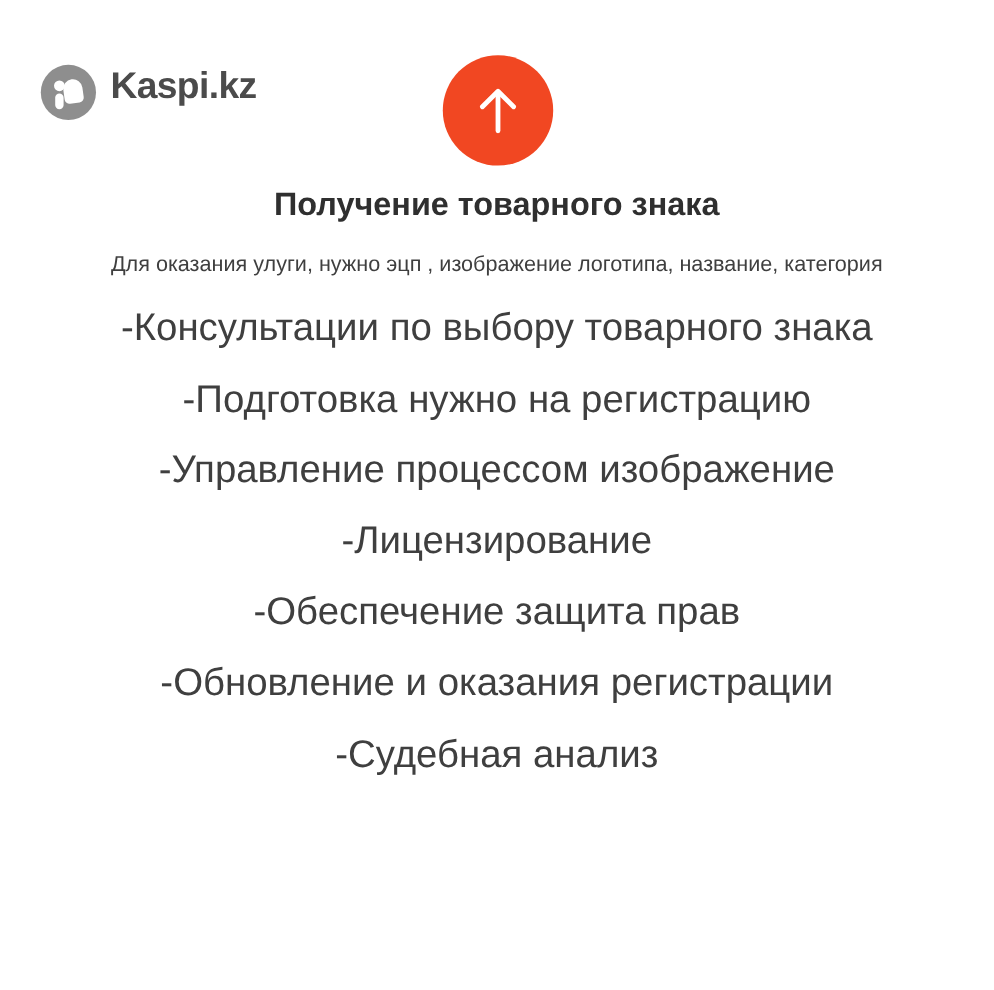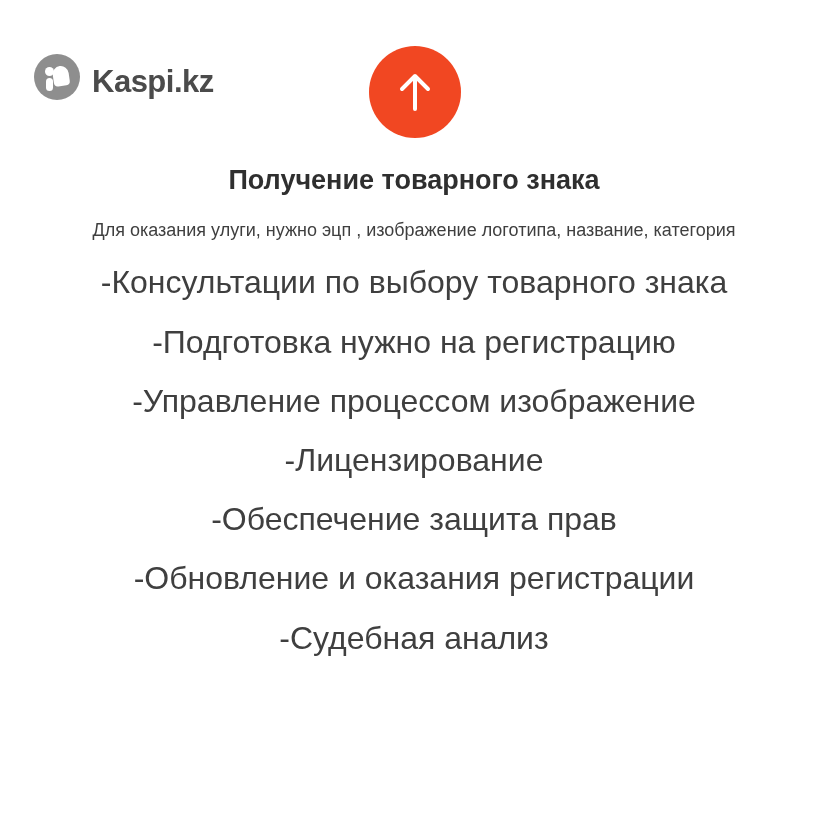--- a/index.html
+++ b/index.html
@@ -27,21 +27,21 @@
     top: 24px;
     left: 0;
     width: 828px;
     height: 96px;
   }
   .brand {
     position: absolute;
     left: 34px;
     top: 30px;
     display: flex;
-    align-items: flex-end;
+    align-items: flex-start;
     gap: 12px;
   }
   .brand-mark {
     width: 46px;
     height: 46px;
     border-radius: 50%;
     background: #8e8e8e;
     position: relative;
     flex: 0 0 auto;
   }
@@ -96,21 +96,21 @@
     align-items: center;
     justify-content: center;
   }
   .scroll-top-btn svg {
     display: block;
   }
 
   
   .content {
     position: absolute;
-    top: 160px;
+    top: 150px;
     left: 0;
     width: 828px;
     text-align: center;
   }
   .title {
     font-size: 27px;
     font-weight: bold;
     color: #2f2f2f;
     margin: 0 0 14px 0;
     line-height: 1.5;

